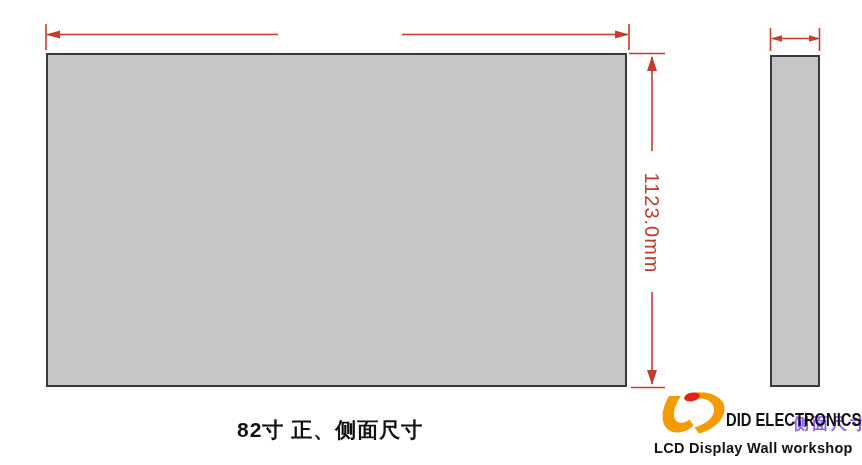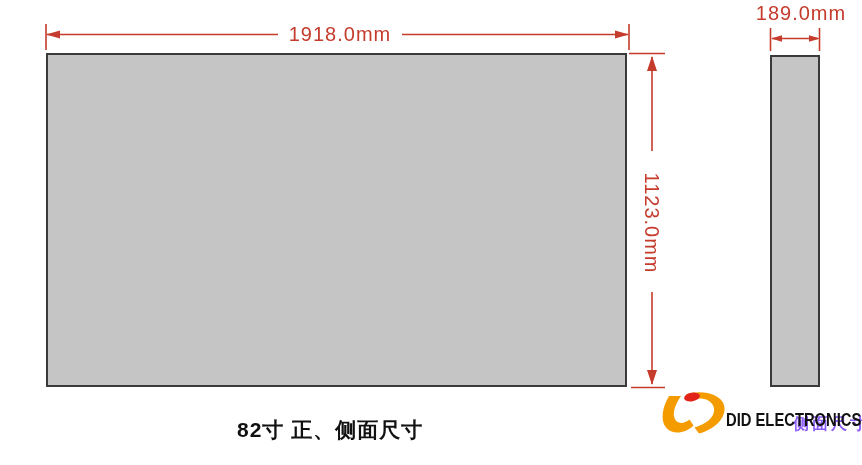--- a/index.html
+++ b/index.html
@@ -103,32 +103,31 @@
       <polygon points="652,385 647,370 657,370" stroke="none"></polygon>
 
       <line x1="770.5" y1="28" x2="770.5" y2="51"></line>
       <line x1="819.5" y1="28" x2="819.5" y2="51"></line>
       <line x1="772" y1="38.5" x2="818" y2="38.5"></line>
       <polygon points="771,38.5 782,35.2 782,41.8" stroke="none"></polygon>
       <polygon points="820,38.5 809,35.2 809,41.8" stroke="none"></polygon>
     </g>
   </svg>
 
-  <div class="dim-label dim-width">1918.0mm</div>
   <div class="dim-label dim-height">1123.0mm</div>
-  <div class="dim-label dim-depth">189.0mm</div>
 
   <div class="caption caption-front">82寸 正、侧面尺寸</div>
   <div class="caption caption-side">侧面尺寸</div>
 
   <div class="logo">
     <svg class="logo-mark" viewBox="0 0 72 46" xmlns="http://www.w3.org/2000/svg">
 
       <path fill="#f49b00" d="M14 5 L26 5 C20.5 13 17.5 21 19.5 27 C21.5 33 28.5 33.5 34.5 28.5 L38.5 34.5 C30 43 17 44 11 36.5 C5 29 7.5 16 14 5 Z"></path>
 
       <path fill="#f49b00" d="M31 3.5 C46 -2 64 2.5 68.5 12.5 C73 24 62.5 37.5 44 42.5 L39.5 36.5 C53.5 32.5 61.5 23.5 58.5 15.5 C55.5 7.5 44 5.5 35.5 9.5 Z"></path>
 
       <ellipse cx="37" cy="6" rx="8" ry="4.2" fill="#e2231a" transform="rotate(-10 37 6)"></ellipse>
     </svg>
     <div class="logo-company">DID ELECTRONICS</div>
+    <div class="logo-tagline">LCD Display Wall workshop</div>
   </div>
 
 </div>
 
 </body></html>

